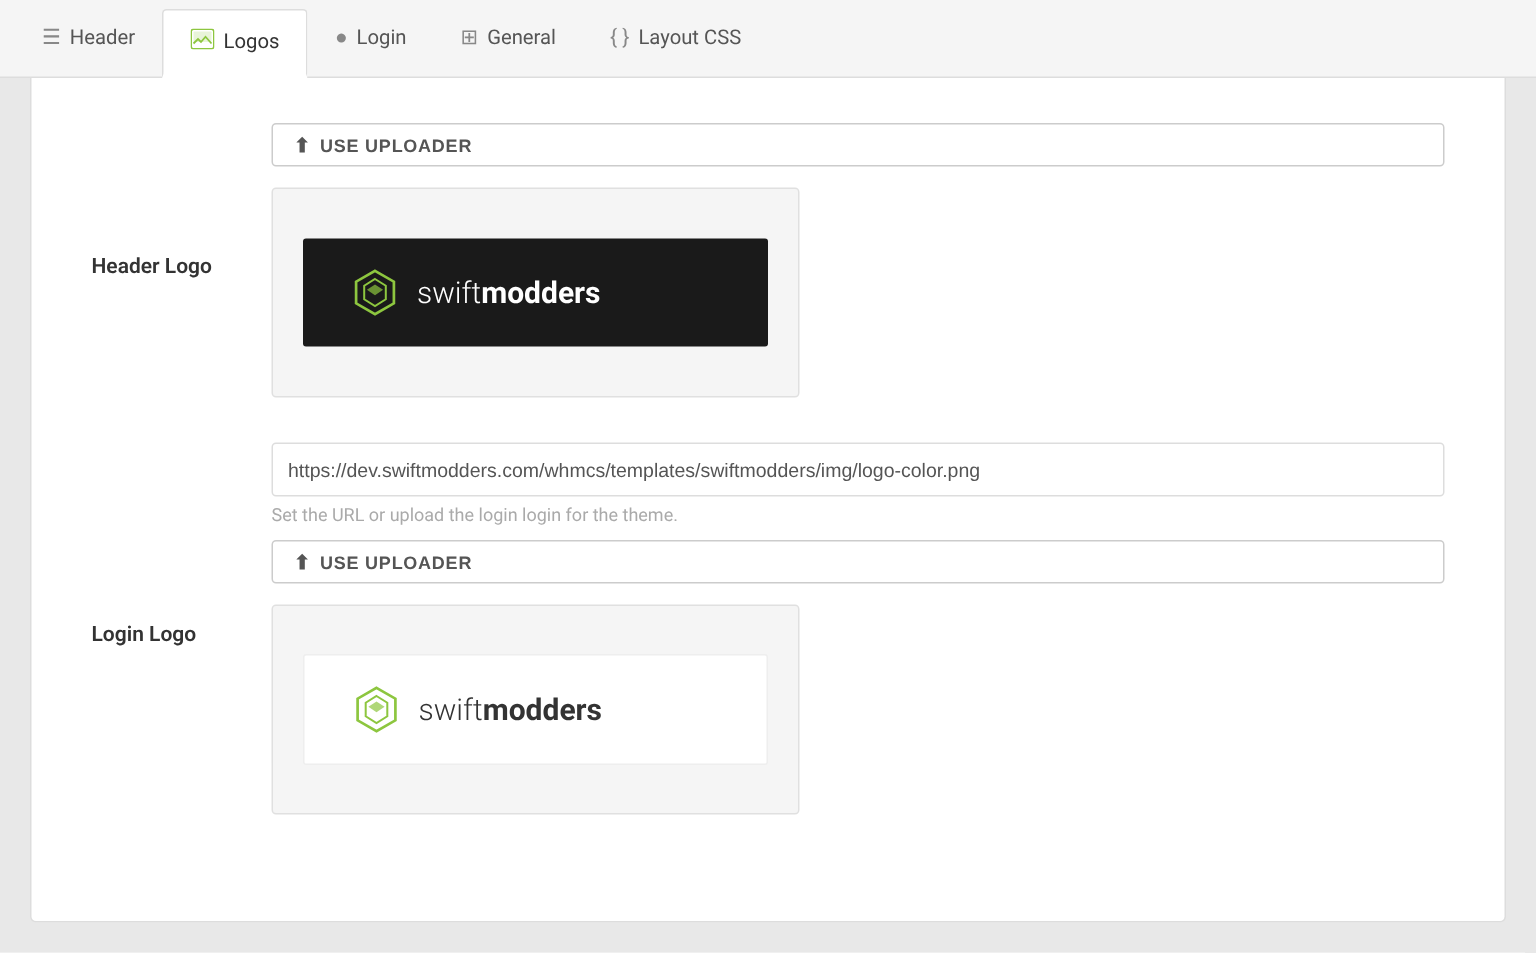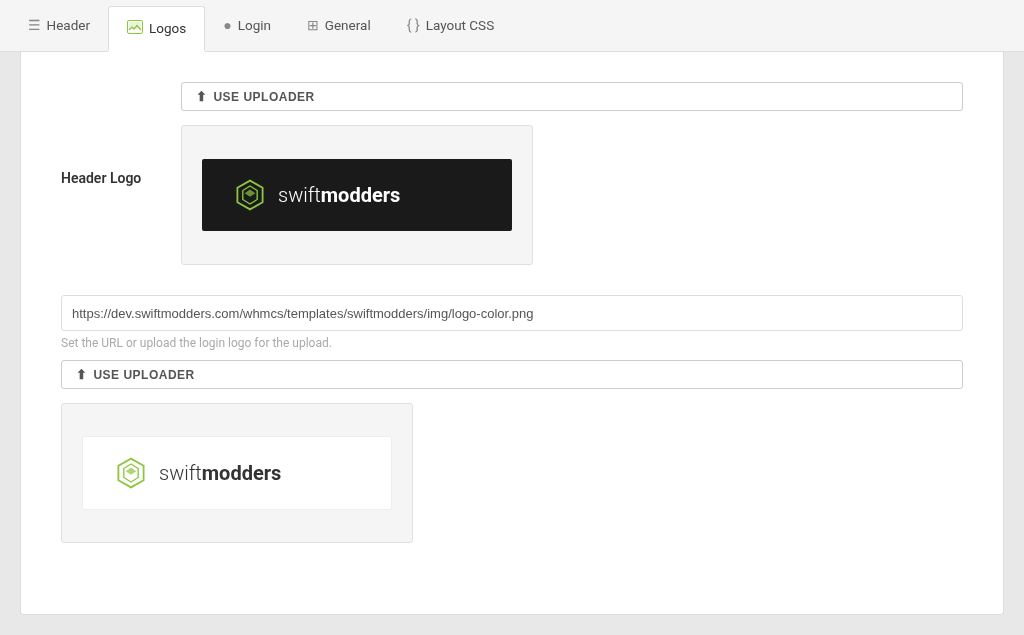--- a/index.html
+++ b/index.html
@@ -255,23 +255,24 @@
                 <path d="M20 10L28 15V25L20 30L12 25V15L20 10Z" fill="none" stroke="#8dc63f" stroke-width="1.5"></path>
                 <path d="M14 18L20 14L26 18L20 22L14 18Z" fill="#8dc63f" opacity="0.7"></path>
               </svg>
               <span class="logo-text-dark">swift<strong>modders</strong></span>
             </div>
           </div>
         </div>
       </div>
 
       <div class="form-row">
+        <div class="form-label">Login Logo</div>
         <div class="form-field">
           <input type="text" class="url-input" value="https://dev.swiftmodders.com/whmcs/templates/swiftmodders/img/logo-color.png" style="">
-          <span class="field-hint">Set the URL or upload the login logo for the upload.</span>
+          <span class="field-hint">Set the URL or upload the login login for the theme.</span>
           <button class="uploader-btn">
             <span class="upload-icon">⬆</span>
             <span>USE UPLOADER</span>
           </button>
           <div class="logo-preview-box">
             <div class="logo-light-bg">
 
               <svg class="sm-icon" viewBox="0 0 40 40" fill="none" xmlns="http://www.w3.org/2000/svg">
                 <path d="M20 4L34 12V28L20 36L6 28V12L20 4Z" stroke="#8dc63f" stroke-width="2" fill="none"></path>
                 <path d="M20 10L28 15V25L20 30L12 25V15L20 10Z" fill="none" stroke="#8dc63f" stroke-width="1.5"></path>

